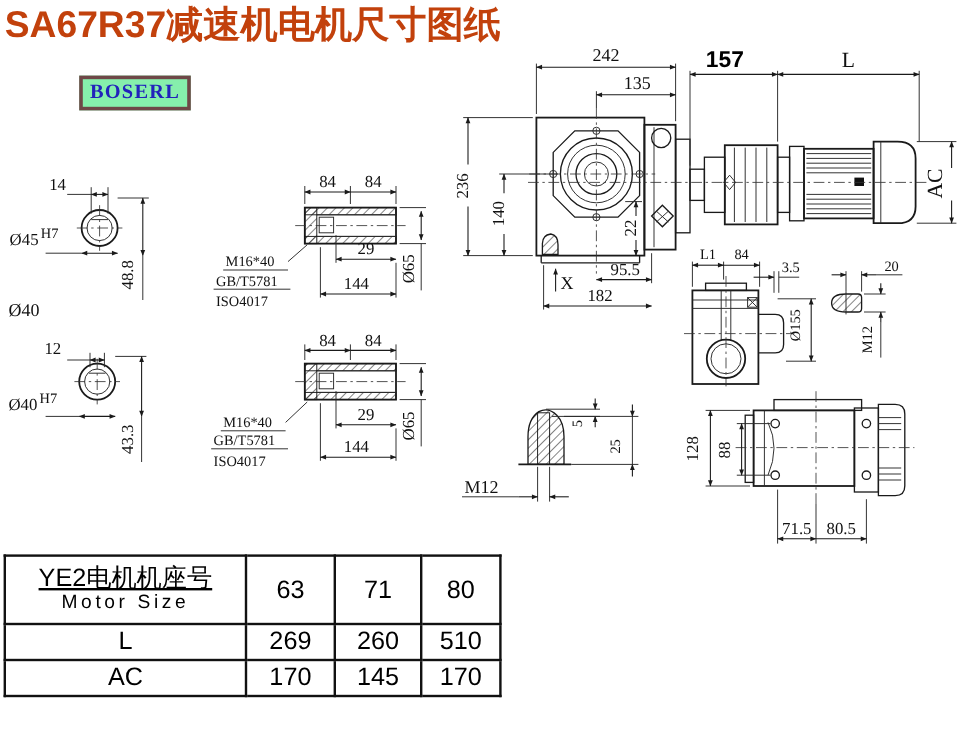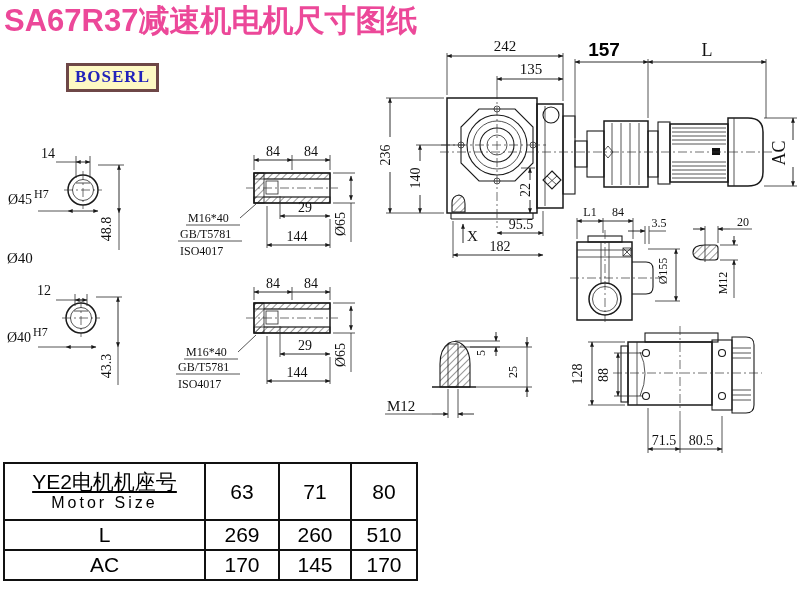--- a/index.html
+++ b/index.html
@@ -1,22 +1,22 @@
 <!DOCTYPE html>
 <html><head>
 <meta charset="utf-8">
 <style>
   html,body{margin:0;padding:0;background:#fff;}
   body{width:800px;height:609px;position:relative;overflow:hidden;
        font-family:"Liberation Sans",sans-serif;color:#111;}
   .canvas{position:absolute;inset:0;background:#fff;}
   .title{position:absolute;left:4px;top:0px;font-size:31px;font-weight:bold;
-         letter-spacing:0px;color:#ec4899;white-space:nowrap;}
+         letter-spacing:0px;color:#c2410c;white-space:nowrap;}
   .logo{position:absolute;left:66px;top:63px;border:3px solid #6e4747;
-        padding:1px 6px 2px 6px;background:#fef9c3;}
+        padding:1px 6px 2px 6px;background:#86efac;}
   .logo span{font-family:"Liberation Serif",serif;font-weight:bold;font-size:17px;
         color:#2222bb;letter-spacing:1px;}
   svg{position:absolute;left:0;top:0;}
   svg .ol{stroke:#1a1a1a;stroke-width:1.5;fill:none;}
   svg .ol2{stroke:#1a1a1a;stroke-width:1.1;fill:none;}
   svg .thin{stroke:#2a2a2a;stroke-width:0.8;fill:none;}
   svg .cl{stroke:#333;stroke-width:0.7;fill:none;stroke-dasharray:9 3 2 3;}
   svg .dl{stroke:#1a1a1a;stroke-width:0.9;fill:none;}
   svg .hat{fill:url(#hatch);stroke:#1a1a1a;stroke-width:1.1;}
   text.dim{font-family:"Liberation Serif",serif;font-size:14px;fill:#111;}

